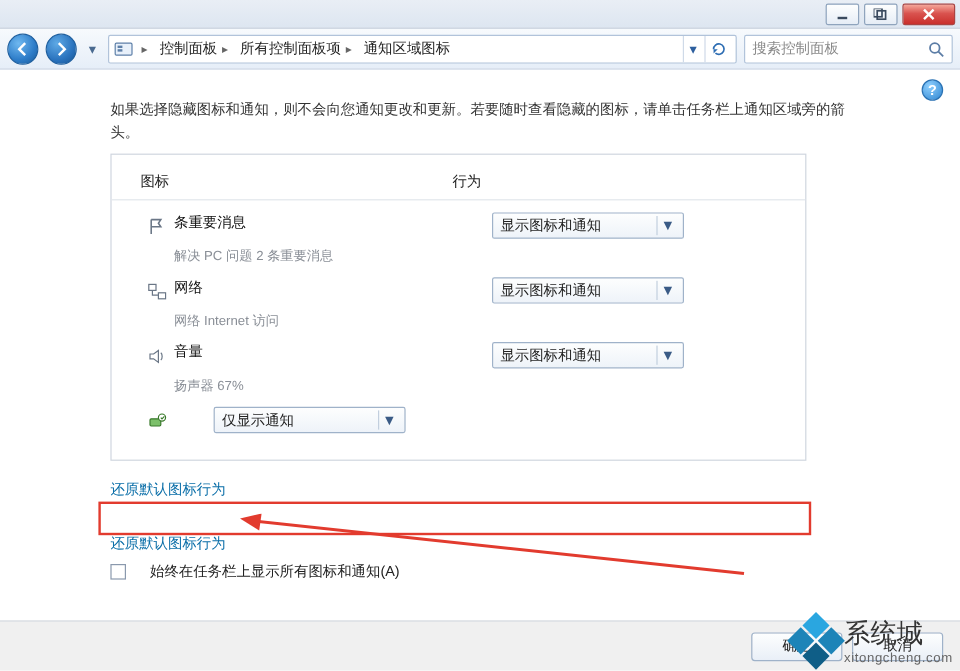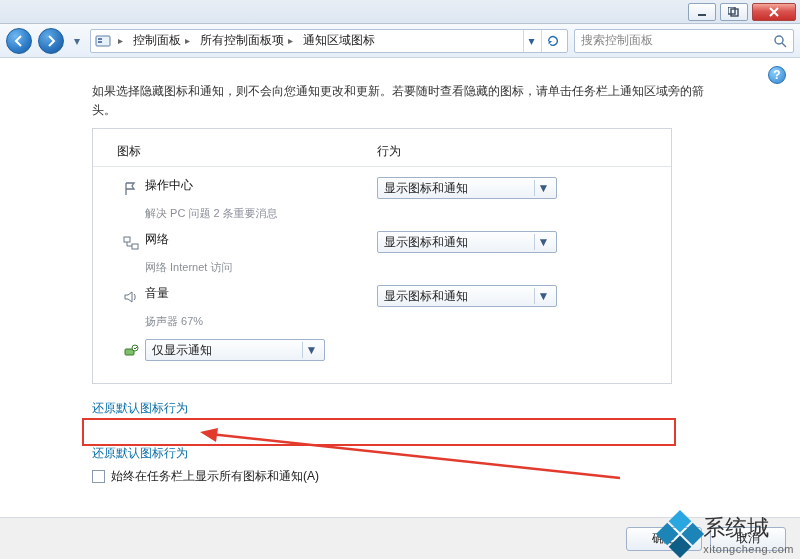--- a/index.html
+++ b/index.html
@@ -92,21 +92,21 @@
   .crumb .arrow { color:#666; font-size:10px; padding:0 2px;}
   .addr-end { flex:1; }
   .addr-refresh {
     width: 22px; height: 22px;
     border-left: 1px solid #cfdae8;
     display:flex;align-items:center;justify-content:center;
     color:#2d5f9e;
   }
   .addr-refresh.drop { width:16px; }
   .searchbox {
-    width: 220px; height: 24px;
+    width: 174px; height: 24px;
     background:#fff;
     border:1px solid #b1c3da;
     border-radius:2px;
     display:flex; align-items:center;
     padding:0 6px;
     color:#888;
     gap:6px;
     text-align:center;
   }
   .searchbox .mag { color:#5c7da6; display:flex; }
@@ -156,21 +156,22 @@
   }
   .icon-row .ic {
     width: 28px; height: 24px;
     display:flex;align-items:center;justify-content:center;
     color:#6a7686;
   }
   .icon-row .txt { width: 232px; }
   .icon-row .txt .name { color:#111; }
   .icon-row .txt .sub { color:#8a8f97; font-size:11px; margin-top:12px; }
   .icon-row .sel {
-    width: 180px;
+    width: 160px;
+    margin-left: 33px;
   }
   .fake-select {
     height: 22px;
     border:1px solid #9fb2c9;
     background:linear-gradient(#fdfefe,#eef3f9);
     border-radius:2px;
     display:flex; align-items:center;
     padding:0 6px;
     font-size:12px;
     color:#222;
@@ -197,21 +198,21 @@
     pointer-events:none;
   }
   .red-arrow {
     position:absolute;
     left:200px; top:428px;
     width:430px; height:60px;
     pointer-events:none;
   }
   .checkbox-row {
     margin-top:6px;
-    display:flex; align-items:center; gap:6px;
+    display:flex; align-items:center; gap:20px;
     color:#222;
   }
   .cb {
     width:13px;height:13px;border:1px solid #8a99ad;background:#fff;
   }
   
   .bottom-bar {
     position:absolute;
     left:0; right:0; bottom:0;
     height:42px;
@@ -347,21 +348,21 @@
     </div>
 
     <div class="icon-row">
       <div class="ic">
         <svg viewBox="0 0 16 16" width="16" height="16">
             <path d="M3 2v12" stroke="#6a7686" stroke-width="1.3"></path>
             <path d="M3 2 h8 l-2 3 2 3 h-8" fill="none" stroke="#6a7686" stroke-width="1.3"></path>
           </svg>
       </div>
       <div class="txt">
-        <div class="name">操作中心</div>
+        <div class="name">条重要消息</div>
         <div class="sub">解决 PC 问题  2 条重要消息</div>
       </div>
       <div class="sel">
         <div class="fake-select">
           <span>显示图标和通知</span>
           <span class="caret">▼</span>
         </div>
       </div>
     </div>
 

